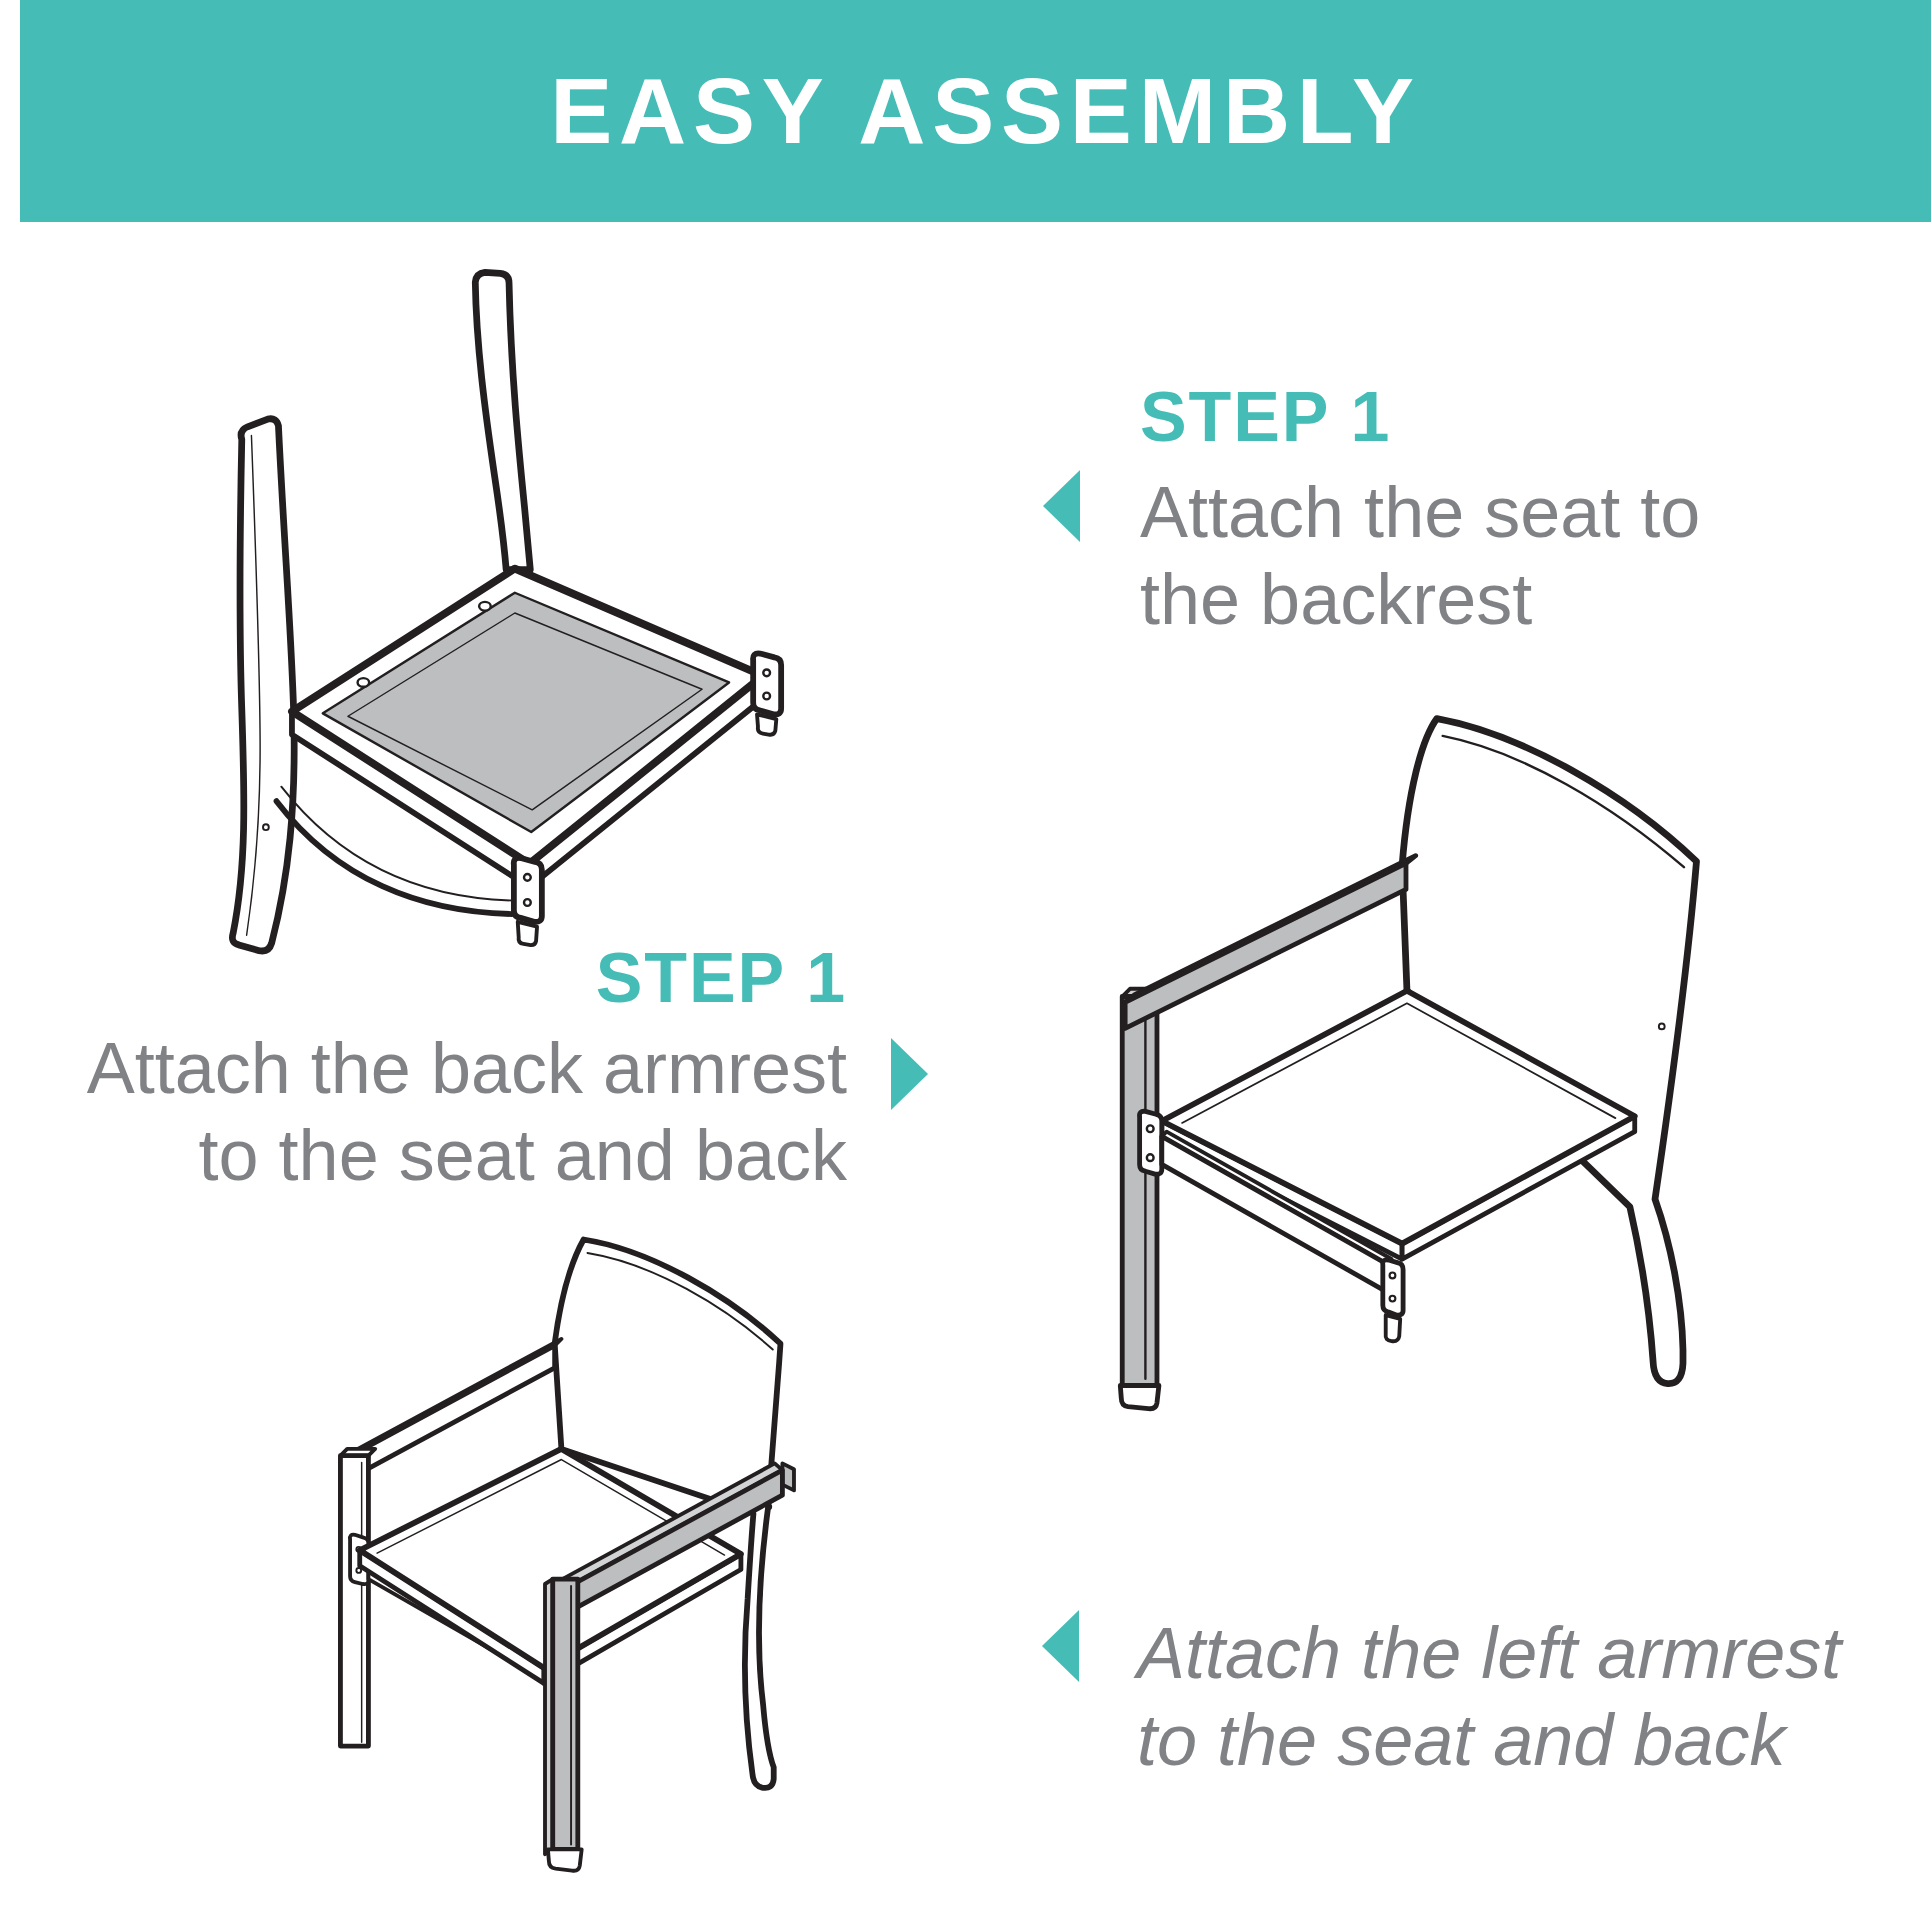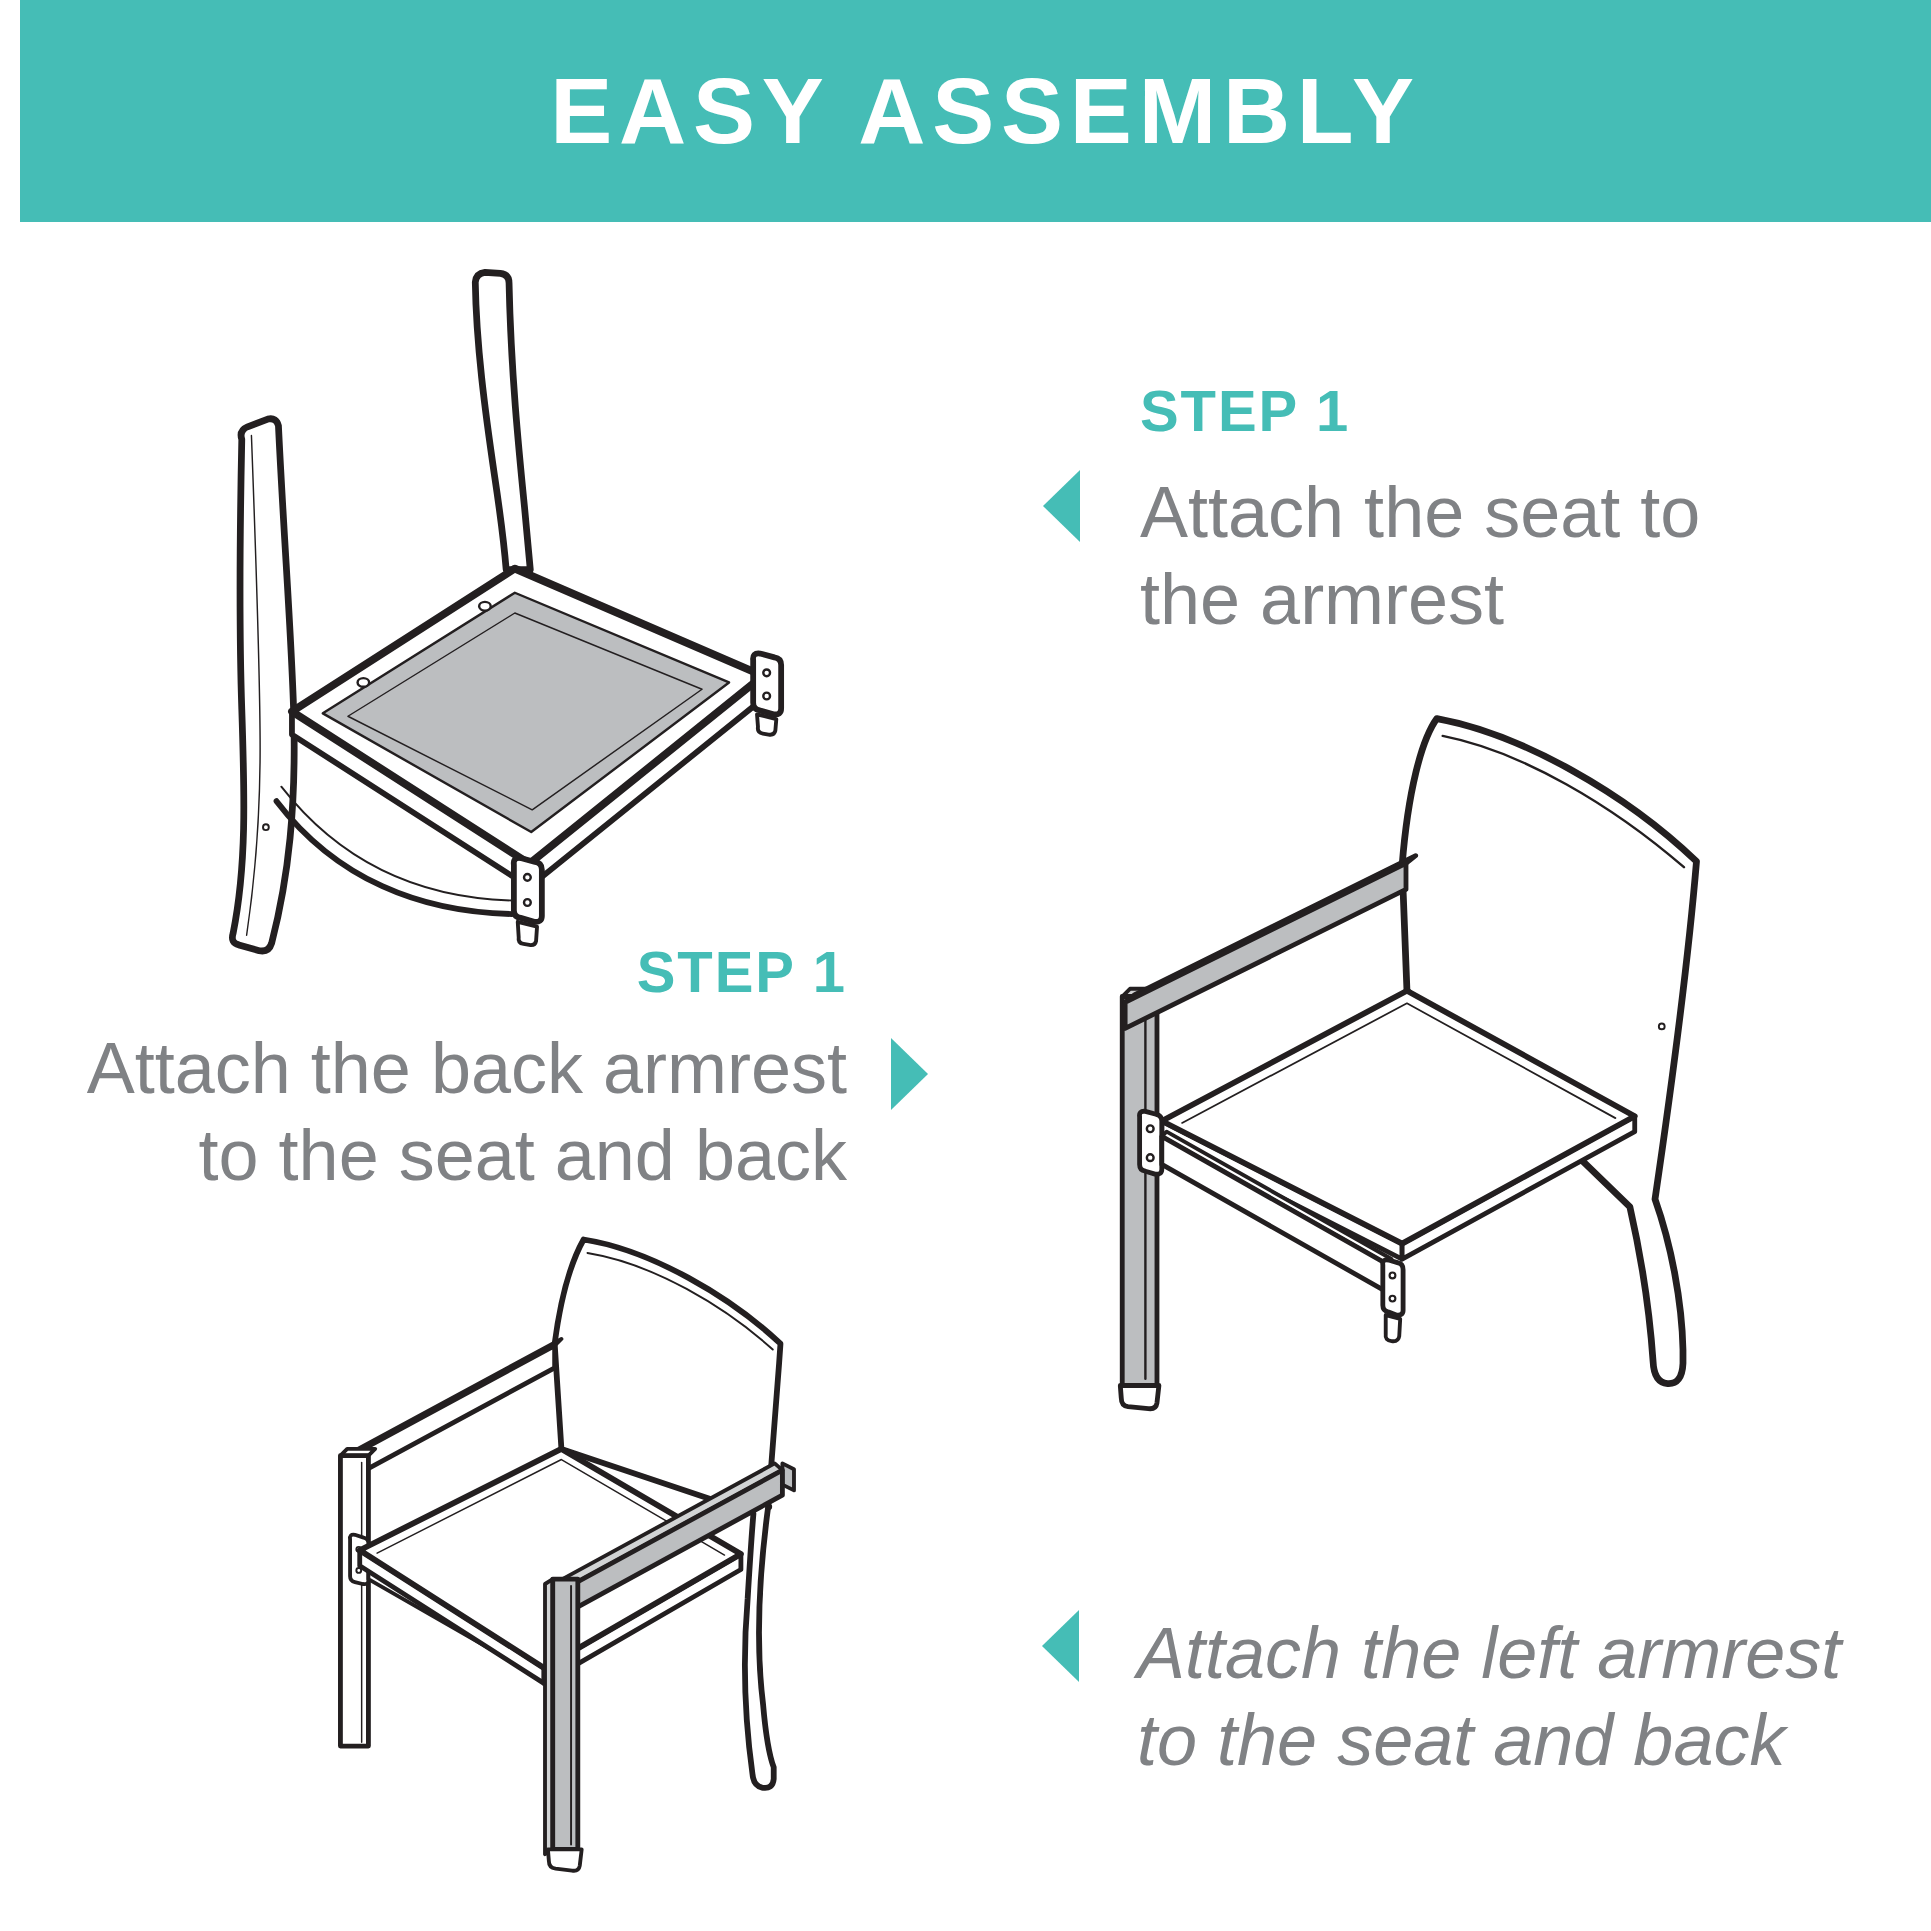--- a/index.html
+++ b/index.html
@@ -16,21 +16,21 @@
     margin-left:20px;
   }
   .banner{
     position:absolute;left:0;top:0;width:1931px;height:222px;background:var(--teal);
     display:flex;align-items:center;justify-content:center;
   }
   .banner-title{
     color:#ffffff;font-size:93px;font-weight:bold;letter-spacing:6.8px;
   }
   .step-heading{
-    position:absolute;color:var(--teal);font-size:58px;font-weight:bold;letter-spacing:1.9px;white-space:nowrap;
+    position:absolute;color:var(--teal);font-size:70px;font-weight:bold;letter-spacing:1.9px;white-space:nowrap;
   }
   .step-body{
     position:absolute;color:var(--text-gray);font-size:72px;line-height:87px;white-space:nowrap;
   }
   .align-right{text-align:right;}
   .arrow{position:absolute;width:0;height:0;}
   .arrow-left{
     border-top:36px solid transparent;border-bottom:36px solid transparent;
     border-right:37px solid var(--teal);
   }
@@ -50,21 +50,21 @@
 <div class="page">
 
   <div class="banner">
     <div class="banner-title">EASY ASSEMBLY</div>
   </div>
 
   <div class="step-heading" style="left:1120px;top:377px;">STEP 1</div>
   <div class="arrow arrow-left" style="left:1023px;top:470px;"></div>
   <div class="step-body" style="left:1120px;top:469px;">
     <div>Attach the seat to</div>
-    <div>the armrest</div>
+    <div>the backrest</div>
   </div>
 
   <div class="step-heading" style="right:1104px;top:938px;">STEP 1</div>
   <div class="arrow arrow-right" style="left:871px;top:1038px;"></div>
   <div class="step-body align-right" style="right:1104px;top:1025px;">
     <div>Attach the back armrest</div>
     <div>to the seat and back</div>
   </div>
 
   <div class="arrow arrow-left" style="left:1022px;top:1610px;"></div>

